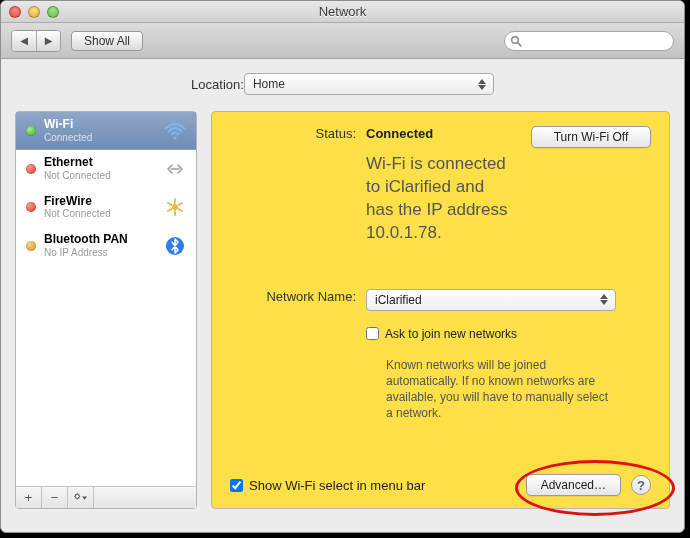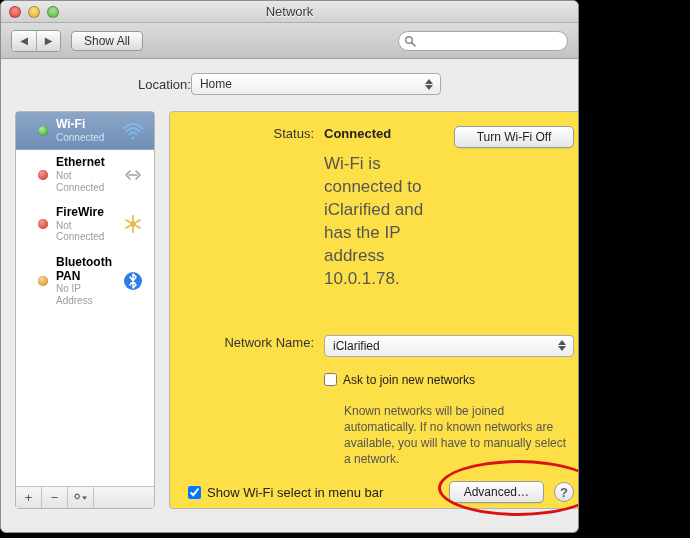--- a/index.html
+++ b/index.html
@@ -6,21 +6,21 @@
   body {
     margin: 0;
     font-family: "Lucida Grande", "Helvetica Neue", Arial, sans-serif;
     font-size: 12px;
     background: #000;
     width: 690px;
     height: 538px;
     overflow: hidden;
   }
   .window {
-    width: 579px;
+    width: 685px;
     height: 533px;
     background: #ececec;
     border-radius: 6px;
     border: 1px solid #8d8d8d;
     overflow: hidden;
   }
   
   .titlebar {
     height: 22px;
     background: linear-gradient(#e8e8e8, #d1d1d1);
@@ -96,21 +96,21 @@
     width: 182px;
     border: 1px solid #b6b6b6;
     border-radius: 4px;
     background: #fff;
     display: flex; flex-direction: column;
     height: 398px;
   }
   .srv-list { flex: 1; overflow: hidden; }
   .srv {
     display: flex; align-items: center;
-    padding: 6px 8px 6px 22px;
+    padding: 6px 8px 6px 10px;
     gap: 8px;
     border-bottom: 1px solid transparent;
   }
   .srv.selected {
     background: linear-gradient(#8ea6c8,#6f8db6);
     color: #fff;
   }
   .srv .dot { width: 10px; height: 10px; border-radius: 50%; flex-shrink: 0; box-shadow: inset 0 0 1px rgba(0,0,0,0.4);}
   .dot.green { background: radial-gradient(circle at 35% 30%, #a9f19a, #2fa522);}
   .dot.red { background: radial-gradient(circle at 35% 30%, #ff9a8f, #c8362f);}

